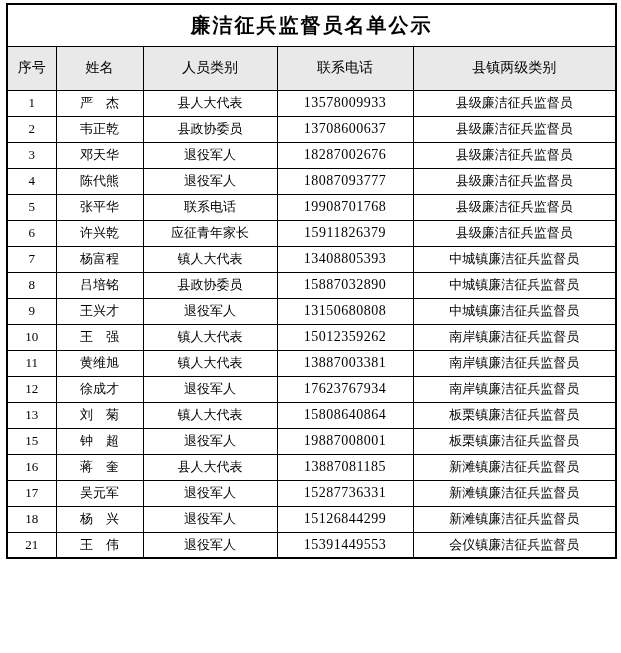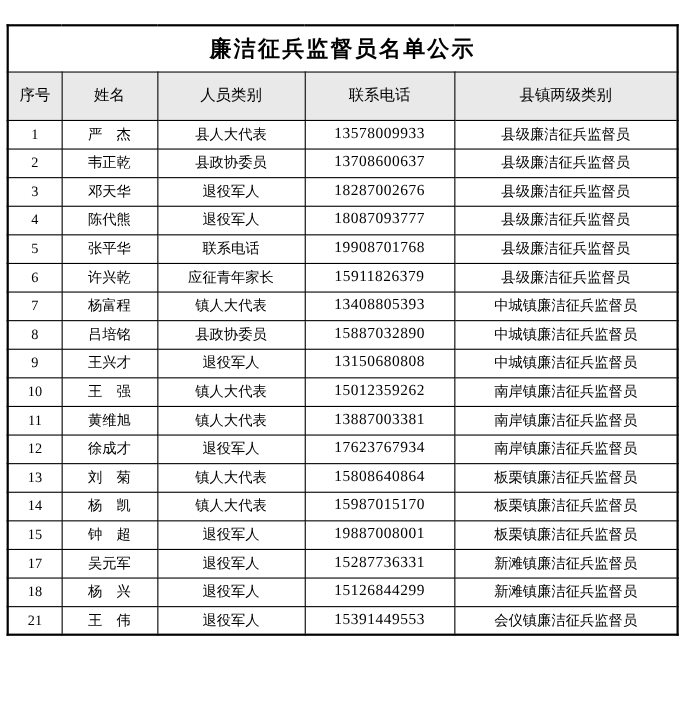--- a/index.html
+++ b/index.html
@@ -14,21 +14,20 @@
     height: 653px;
     background: var(--page-bg, #ffffff);
     padding: 3px 6px 5px 6px;
   }
   table.notice {
     width: 609px;
     height: 484px;
     border-collapse: collapse;
     table-layout: fixed;
     border: 2px solid var(--border-color, #000000);
-    margin-top: 19px;
   }
   table.notice th,
   table.notice td {
     border: 1px solid var(--border-color, #000000);
     text-align: center;
     vertical-align: middle;
     padding: 0 2px;
     color: var(--text-color, #000000);
     overflow: hidden;
     white-space: nowrap;
@@ -169,32 +168,32 @@
           <td class="col-level">南岸镇廉洁征兵监督员</td>
         </tr>
         <tr>
           <td class="col-index">13</td>
           <td class="col-name">刘　菊</td>
           <td class="col-category">镇人大代表</td>
           <td class="col-phone">15808640864</td>
           <td class="col-level">板栗镇廉洁征兵监督员</td>
         </tr>
         <tr>
-          <td class="col-index">14</td>
-          <td class="col-name">杨　凯</td>
-          <td class="col-category">镇人大代表</td>
-          <td class="col-phone">15987015170</td>
-          <td class="col-level">板栗镇廉洁征兵监督员</td>
-        </tr>
-        <tr>
           <td class="col-index">15</td>
           <td class="col-name">钟　超</td>
           <td class="col-category">退役军人</td>
           <td class="col-phone">19887008001</td>
           <td class="col-level">板栗镇廉洁征兵监督员</td>
+        </tr>
+        <tr>
+          <td class="col-index">16</td>
+          <td class="col-name">蒋　奎</td>
+          <td class="col-category">县人大代表</td>
+          <td class="col-phone">13887081185</td>
+          <td class="col-level">新滩镇廉洁征兵监督员</td>
         </tr>
         <tr>
           <td class="col-index">17</td>
           <td class="col-name">吴元军</td>
           <td class="col-category">退役军人</td>
           <td class="col-phone">15287736331</td>
           <td class="col-level">新滩镇廉洁征兵监督员</td>
         </tr>
         <tr>
           <td class="col-index">18</td>

